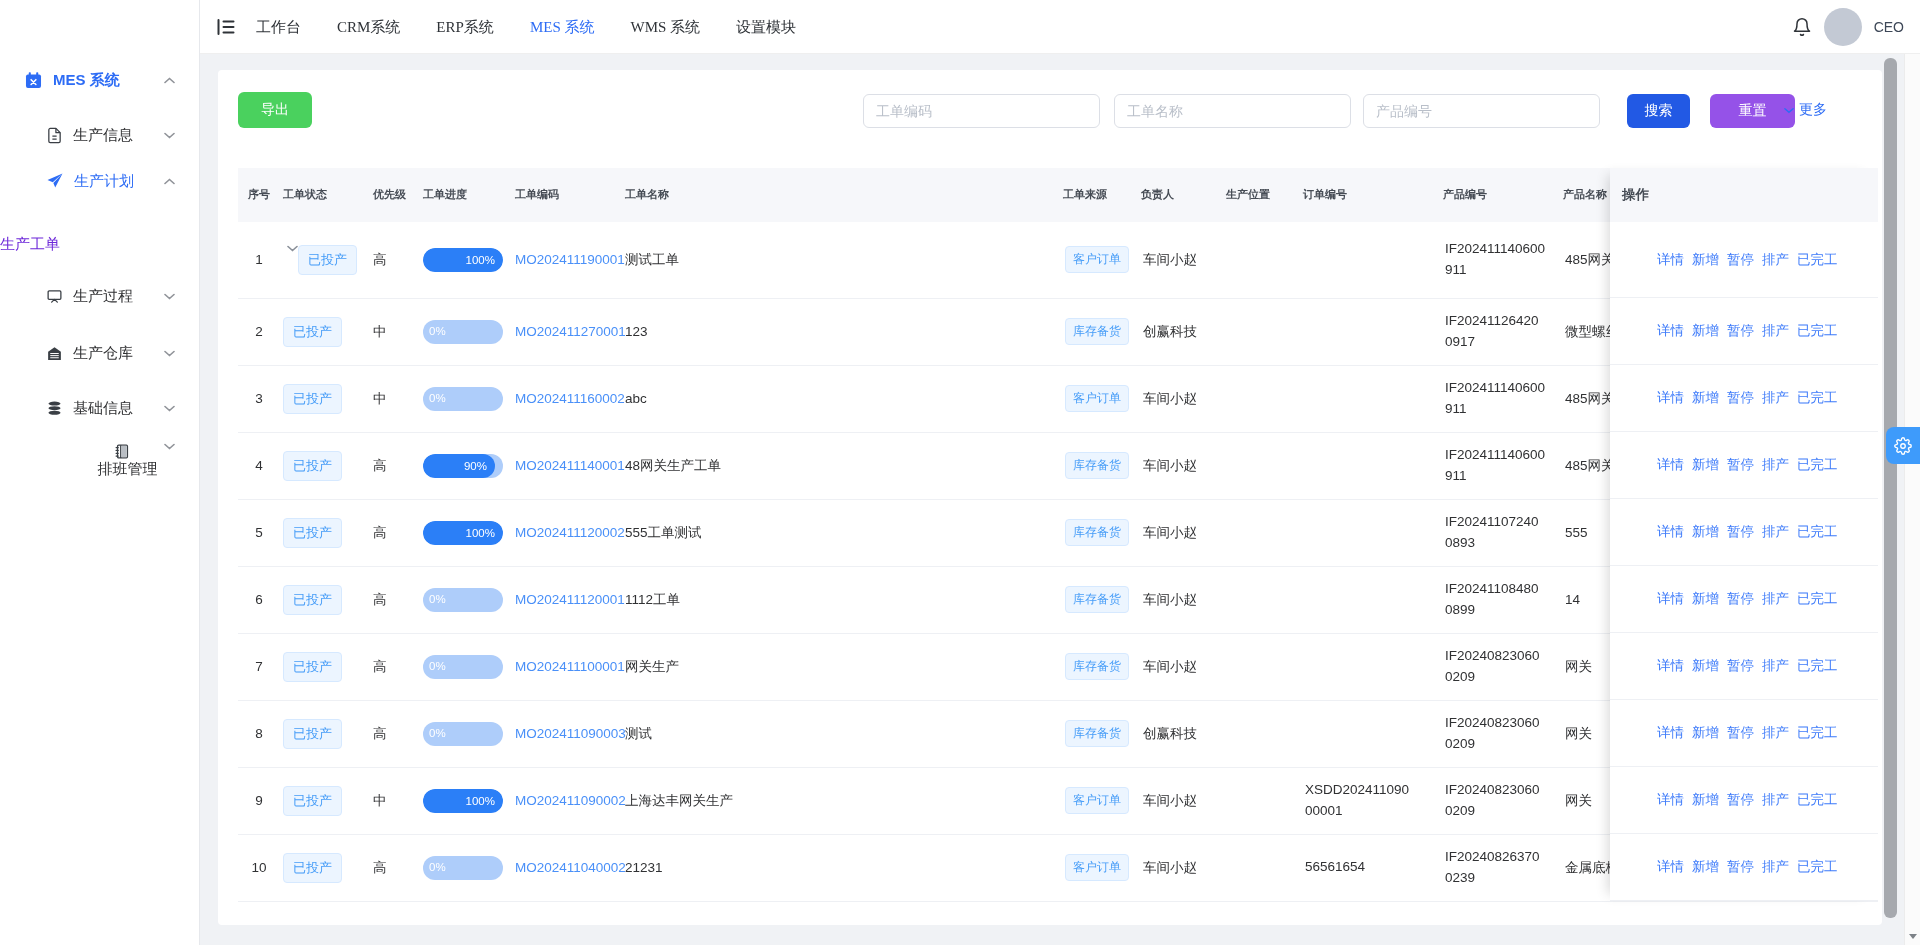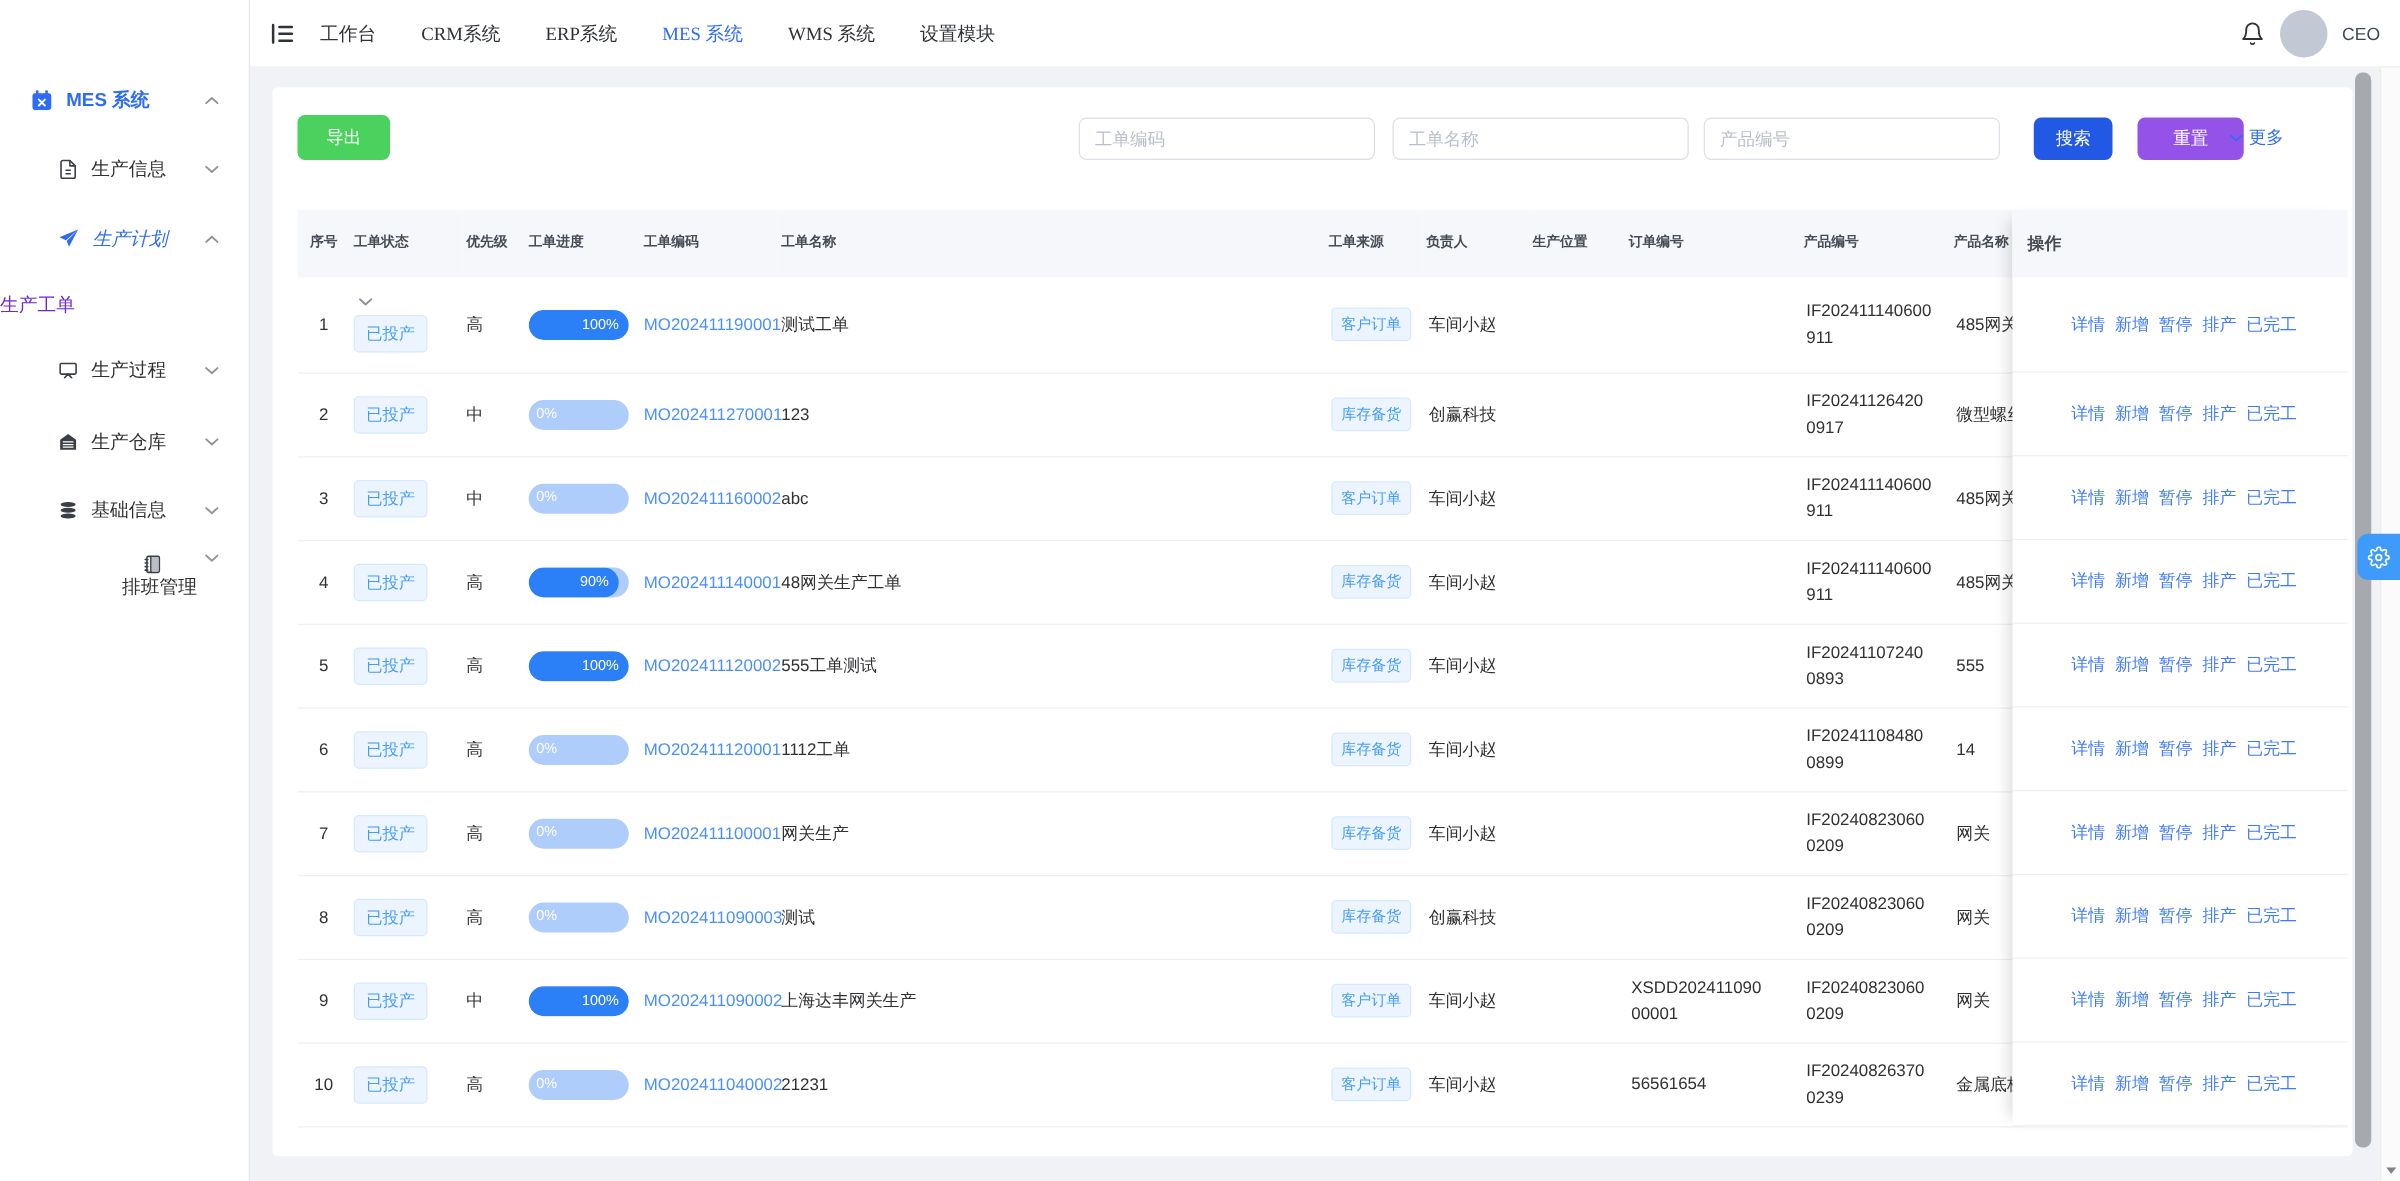--- a/index.html
+++ b/index.html
@@ -56,21 +56,21 @@
     text-align:left; padding:0 4px 0 3px; vertical-align:middle; line-height:1.4; }
   .grid thead th.c-seq { text-align:center; padding:0; }
   .grid tbody td { font-size:13.5px; color:#303133; vertical-align:middle; padding-left:3px;
     border-bottom:1px solid #eef0f4; }
   .grid tbody tr { height:67px; } .grid tbody tr.tall { height:76px; }
   .td-seq { text-align:center; padding-left:0 !important; }
   .tag { display:inline-block; background:#ecf5ff; border:1px solid #d6e9ff; color:#459cf8;
     border-radius:4px; }
   .tag-status { font-size:13px; padding:5px 9px; }
   .tag-source { font-size:12px; padding:4px 7px; }
-  .statwrap { display:flex; flex-direction:column; align-items:flex-start; }
+  .statwrap { display:flex; flex-direction:row; align-items:flex-start; }
   .expander { margin:0 0 7px 4px; cursor:pointer; }
   .pbar { position:relative; width:80px; height:24px; border-radius:12px; overflow:hidden;
     background:#aecdfa; }
   .pbar .fill { position:absolute; left:0; top:0; height:100%; background:#2b7ff7; border-radius:12px;
     display:flex; align-items:center; justify-content:flex-end; }
   .pbar .plabel { color:#fff; font-size:11.5px; padding-right:8px; white-space:nowrap; }
   .pbar.zero .plabel { position:absolute; left:6px; top:5px; padding:0; }
   a.code-link { color:#4a90f8; text-decoration:none; cursor:pointer; }
   .wrapcode { word-break:break-all; line-height:1.55; padding-right:14px; display:block; }
   .ordercode { word-break:break-all; line-height:1.55; padding-right:24px; display:block; }
@@ -129,21 +129,21 @@
             <path d="M9 13h6M9 17h6"></path>
           </svg>
         </span>
         <span class="lbl">生产信息</span>
         <span class="chev">
           <svg width="11" height="7" viewBox="0 0 11 7">
             <path d="M1 1.5L5.5 5.5L10 1.5" fill="none" stroke="#909399" stroke-width="1.6" stroke-linecap="round"></path>
           </svg>
         </span>
       </div>
-      <div class="side-item active" style="top: 170px; font-style: italic;">
+      <div class="side-item active" style="top: 160px;">
         <span>
           <svg width="18" height="18" viewBox="0 0 24 24" fill="#2d6cf5">
             <path d="M22 2L2 10.5l7 3L22 2zM9.8 14.5l2.5 6L22 2 9.8 14.5z"></path>
           </svg>
         </span>
         <span class="lbl">生产计划</span>
         <span class="chev">
           <svg width="11" height="7" viewBox="0 0 11 7">
             <path d="M1 5.5L5.5 1.5L10 5.5" fill="none" stroke="#909399" stroke-width="1.6" stroke-linecap="round"></path>
           </svg>

